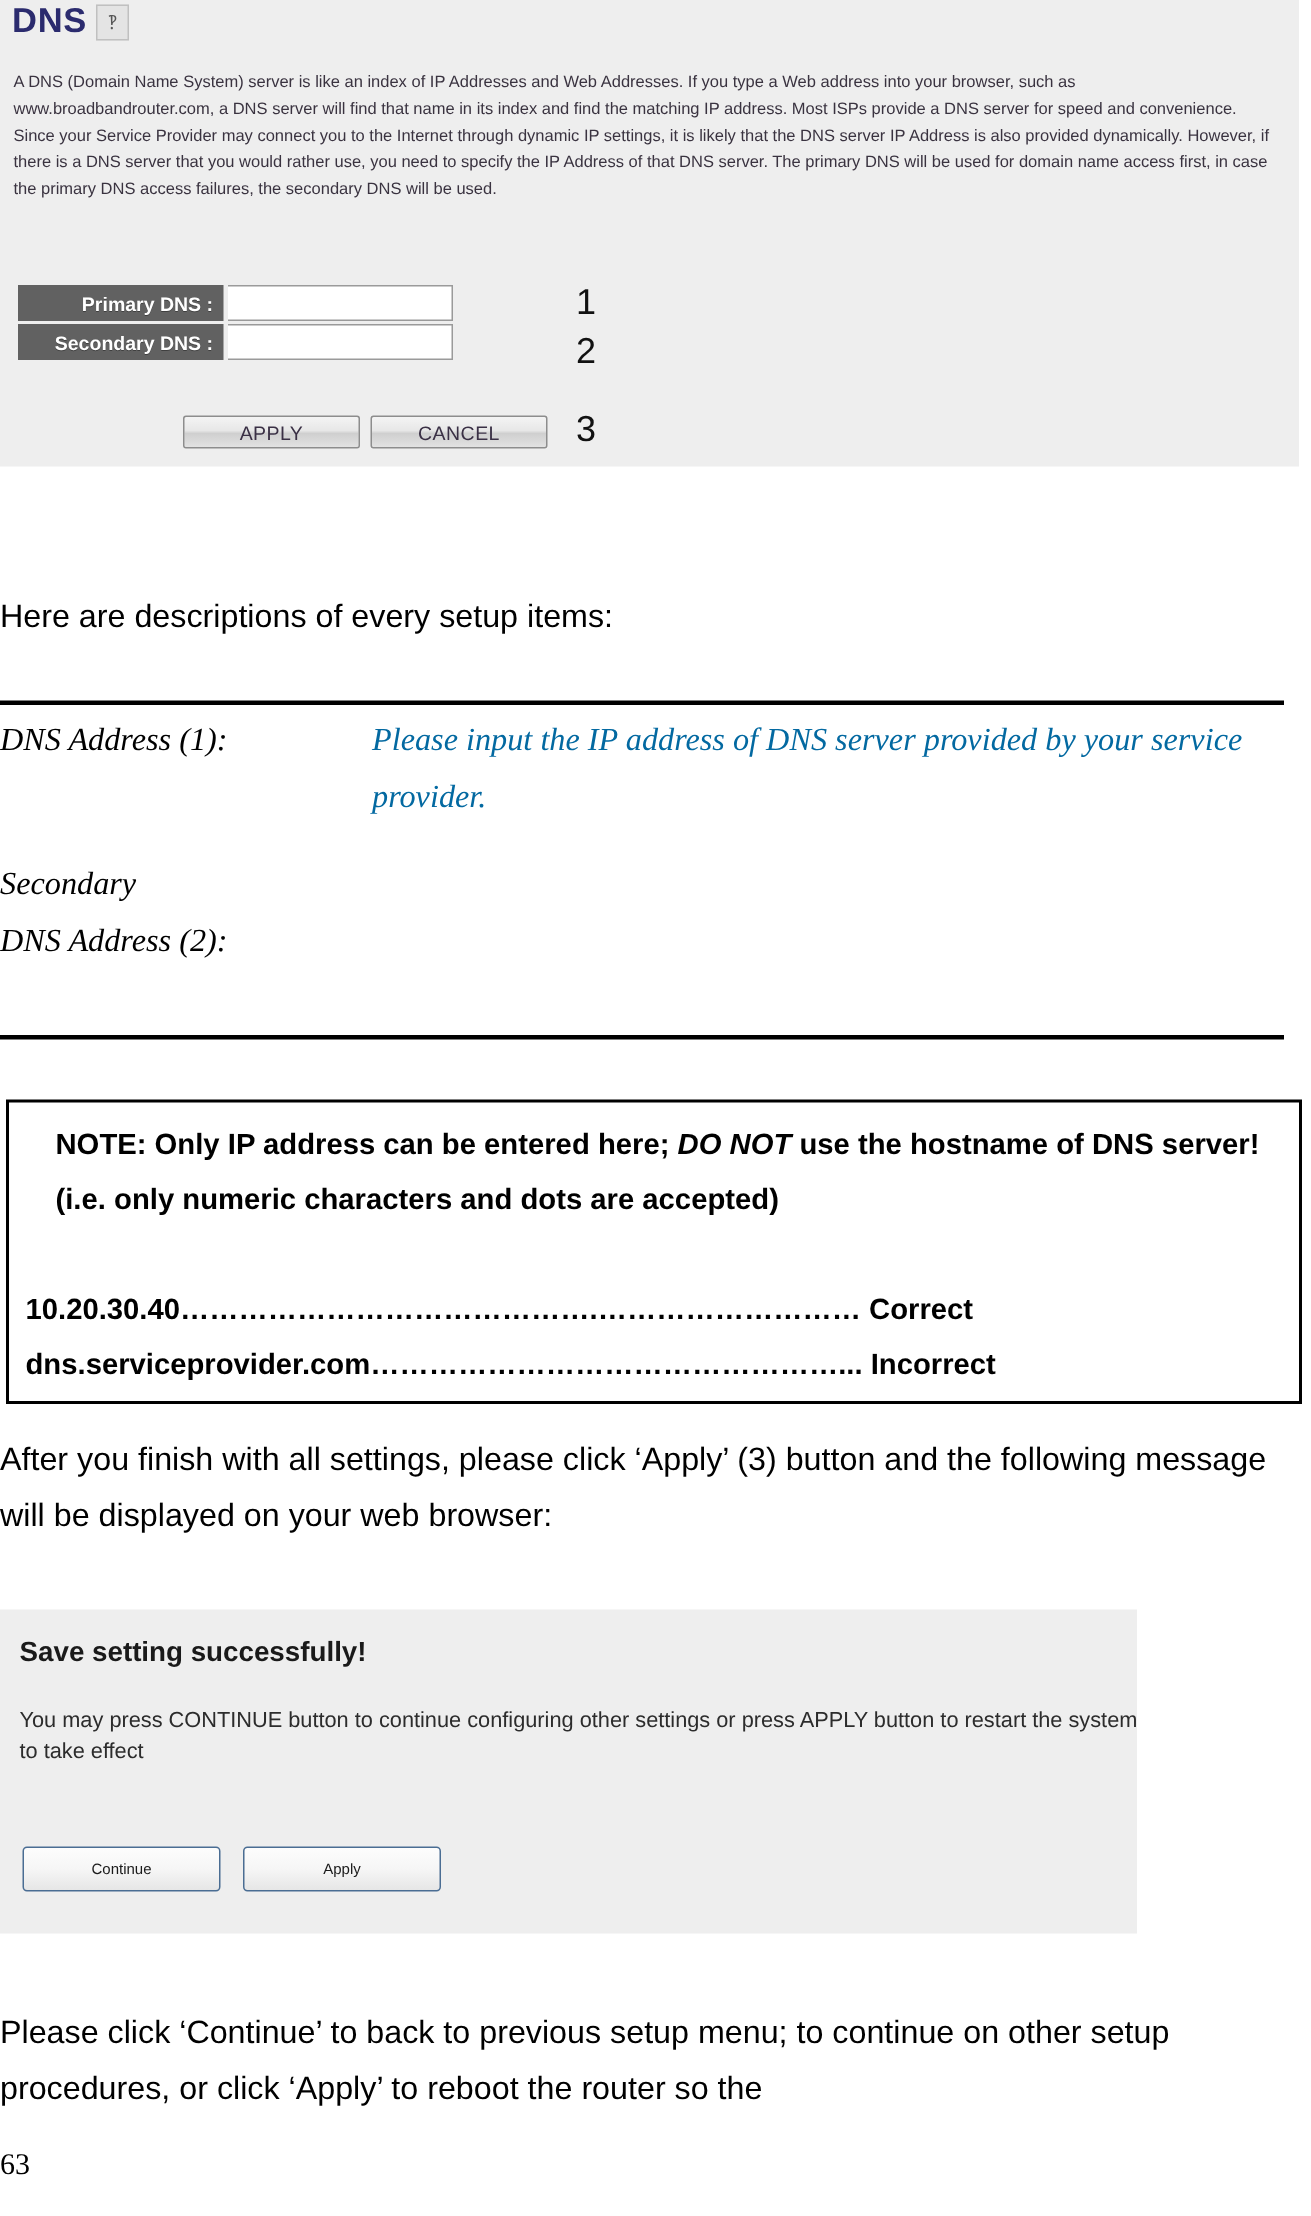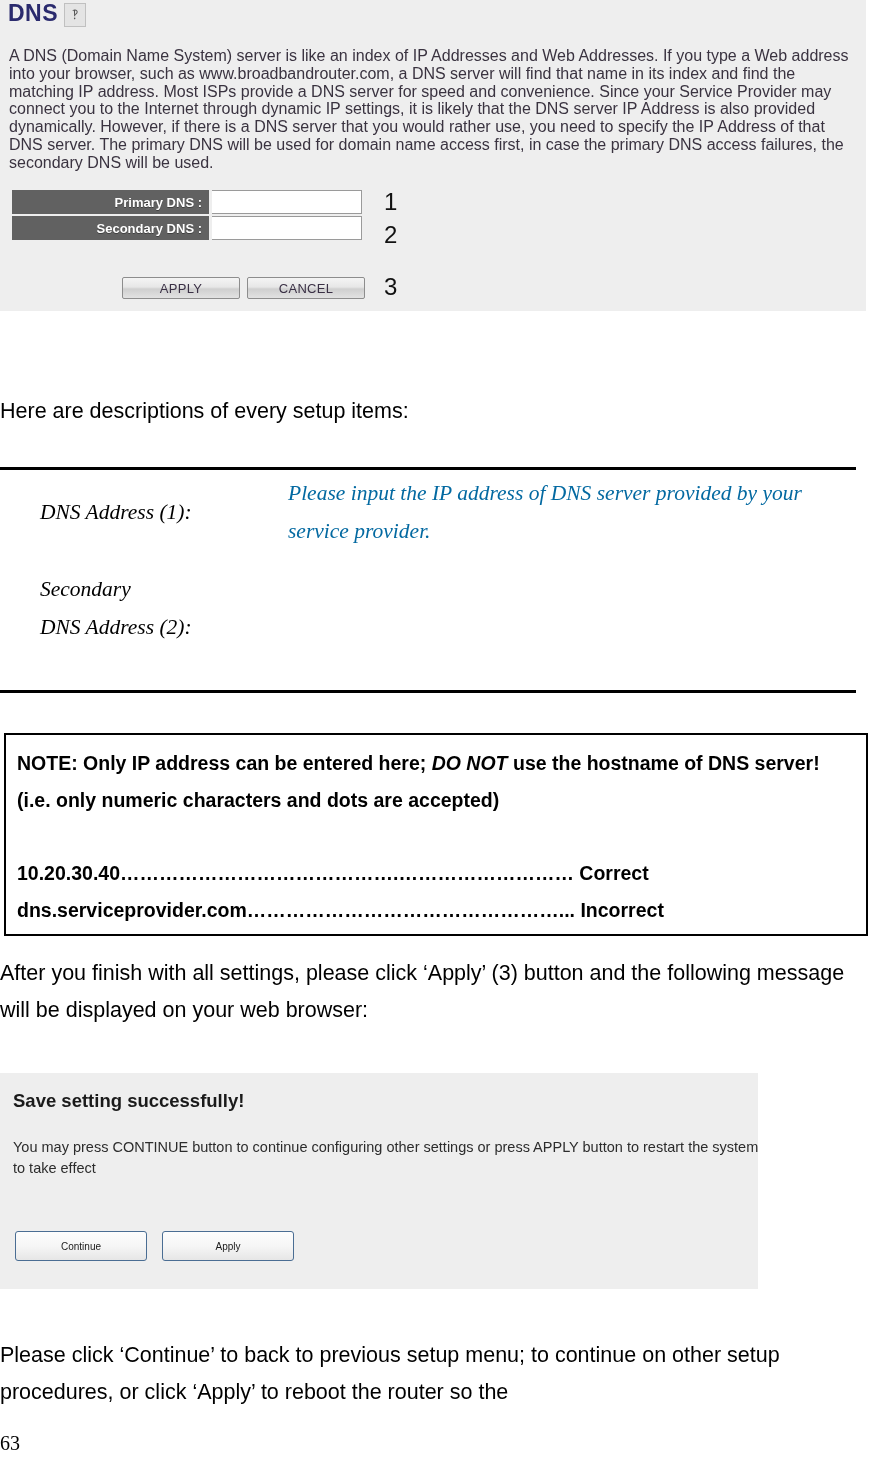--- a/index.html
+++ b/index.html
@@ -56,31 +56,31 @@
     text-align: center;
     line-height: 22px;
   }
 
   .router-desc {
     position: absolute;
     left: 9px;
     top: 47px;
     width: 842px;
     font-family: "Liberation Sans", sans-serif;
-    font-size: 16px;
+    font-size: 11px;
     line-height: 17.8px;
     color: #3a3340;
     text-align: left;
   }
 
   .form-table {
     position: absolute;
     left: 12px;
     top: 190px;
-    width: 350px;
+    width: 290px;
   }
   .form-row {
     display: flex;
     align-items: stretch;
     height: 24px;
     margin-bottom: 2px;
   }
   .form-label {
     width: 198px;
     background: #616161;
@@ -170,23 +170,22 @@
   #rule-bottom { top: 690px; }
 
   .def-block {
     position: absolute;
     left: 0px;
     top: 474px;
     width: 860px;
   }
   .def-entry {
     display: flex;
-    align-items: center;
+    align-items: flex-start;
     margin-bottom: 20px;
-    margin-left: 40px;
   }
   .def-term {
     width: 248px;
     flex: none;
     font-family: "Liberation Serif", serif;
     font-style: italic;
     font-size: 21.5px;
     line-height: 38px;
     color: #000;
   }
@@ -210,20 +209,21 @@
     box-sizing: border-box;
     background: #fff;
     padding: 10px 11px 8px 11px;
   }
   .note-text {
     font-family: "Liberation Sans", sans-serif;
     font-weight: bold;
     font-size: 19.5px;
     line-height: 37px;
     color: #000;
+    margin-left: 20px;
   }
   .note-text .do-not {
     font-style: italic;
     font-weight: bold;
   }
   .note-examples {
     margin-top: 36px;
     font-family: "Liberation Sans", sans-serif;
     font-weight: bold;
     font-size: 19.5px;

